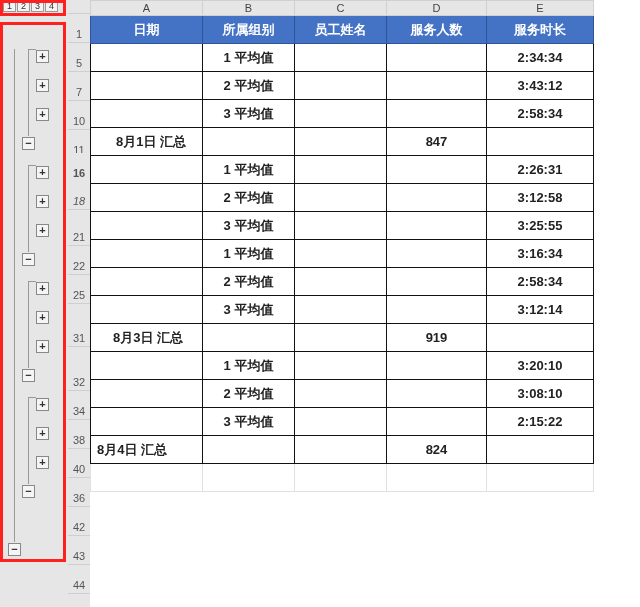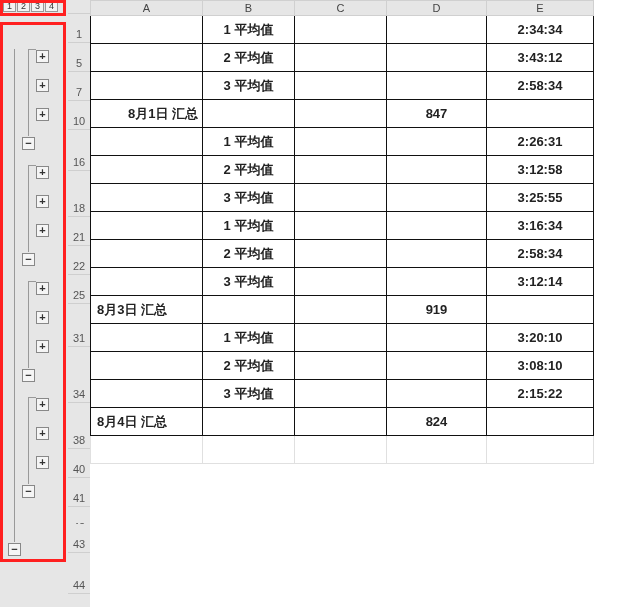--- a/index.html
+++ b/index.html
@@ -233,20 +233,27 @@
       <thead>
         <tr>
           <th class="colhdr">A</th>
           <th class="colhdr">B</th>
           <th class="colhdr">C</th>
           <th class="colhdr">D</th>
           <th class="colhdr">E</th>
         </tr>
       </thead>
       <tbody id="cells-body">
+          <tr class="hdr">
+            <td>日期</td>
+            <td>所属组别</td>
+            <td>员工姓名</td>
+            <td>服务人数</td>
+            <td>服务时长</td>
+          </tr>
           <tr>
             <td class="datacell"></td>
             <td class="datacell bold">1 平均值</td>
             <td class="datacell"></td>
             <td class="datacell"></td>
             <td class="datacell bold">2:34:34</td>
           </tr>
           <tr>
             <td class="datacell"></td>
             <td class="datacell bold">2 平均值</td>
@@ -255,21 +262,21 @@
             <td class="datacell bold">3:43:12</td>
           </tr>
           <tr>
             <td class="datacell"></td>
             <td class="datacell bold">3 平均值</td>
             <td class="datacell"></td>
             <td class="datacell"></td>
             <td class="datacell bold">2:58:34</td>
           </tr>
           <tr>
-            <td class="datacell bold" style="text-align: right; padding-left: 13px;">8月1日 汇总</td>
+            <td class="datacell bold" style="text-align: center; padding-left: 13px;">8月1日 汇总</td>
             <td class="datacell"></td>
             <td class="datacell"></td>
             <td class="datacell bold">847</td>
             <td class="datacell"></td>
           </tr>
           <tr>
             <td class="datacell"></td>
             <td class="datacell bold">1 平均值</td>
             <td class="datacell"></td>
             <td class="datacell"></td>
@@ -304,21 +311,21 @@
             <td class="datacell bold">2:58:34</td>
           </tr>
           <tr>
             <td class="datacell"></td>
             <td class="datacell bold">3 平均值</td>
             <td class="datacell"></td>
             <td class="datacell"></td>
             <td class="datacell bold">3:12:14</td>
           </tr>
           <tr>
-            <td class="datacell bold" style="text-align: left; padding-left: 6px;">8月3日 汇总</td>
+            <td class="datacell bold" style="text-align: left; padding-left: 22px;">8月3日 汇总</td>
             <td class="datacell"></td>
             <td class="datacell"></td>
             <td class="datacell bold">919</td>
             <td class="datacell"></td>
           </tr>
           <tr>
             <td class="datacell"></td>
             <td class="datacell bold">1 平均值</td>
             <td class="datacell"></td>
             <td class="datacell"></td>
@@ -355,30 +362,30 @@
         </tbody>
     </table>
   </div>
 
   <div id="rownums">
       <div class="rn" style="top: 14px; height: 29px;">1</div>
       <div class="rn" style="top: 43px; height: 29px;">5</div>
       <div class="rn" style="top: 72px; height: 29px;">7</div>
       <div class="rn" style="top: 101px; height: 29px; text-align: center;">10</div>
       <div class="rn" style="top: 130px; height: 29px;">11</div>
-      <div class="rn" style="top: 142px; height: 29px;">16</div>
-      <div class="rn" style="top: 188px; height: 29px;">18</div>
+      <div class="rn" style="top: 153px; height: 29px; font-weight: bold;">16</div>
+      <div class="rn" style="top: 181px; height: 29px; font-style: italic;">18</div>
       <div class="rn" style="top: 217px; height: 29px;">21</div>
       <div class="rn" style="top: 246px; height: 29px;">22</div>
       <div class="rn" style="top: 275px; height: 29px;">25</div>
       <div class="rn" style="top: 304px; height: 29px;">28</div>
       <div class="rn" style="top: 318px; height: 29px;">31</div>
       <div class="rn" style="top: 362px; height: 29px;">32</div>
-      <div class="rn" style="top: 374px; height: 29px;">34</div>
+      <div class="rn" style="top: 391px; height: 29px;">34</div>
       <div class="rn" style="top: 420px; height: 29px;">38</div>
       <div class="rn" style="top: 449px; height: 29px;">40</div>
-      <div class="rn" style="top: 478px; height: 29px;">41</div>
+      <div class="rn" style="top: 478px; height: 29px;">36</div>
       <div class="rn" style="top: 507px; height: 29px;">42</div>
-      <div class="rn" style="top: 524px; height: 29px; text-align: right;">43</div>
+      <div class="rn" style="top: 536px; height: 29px; text-align: right;">43</div>
       <div class="rn" style="top: 565px; height: 29px;">44</div>
     </div>
 
 </div>
 
 </body></html>

